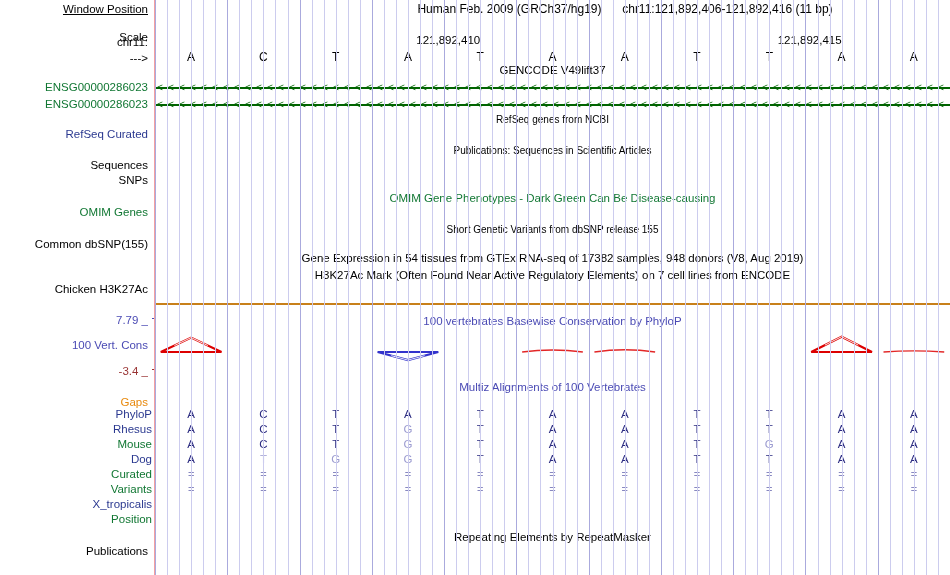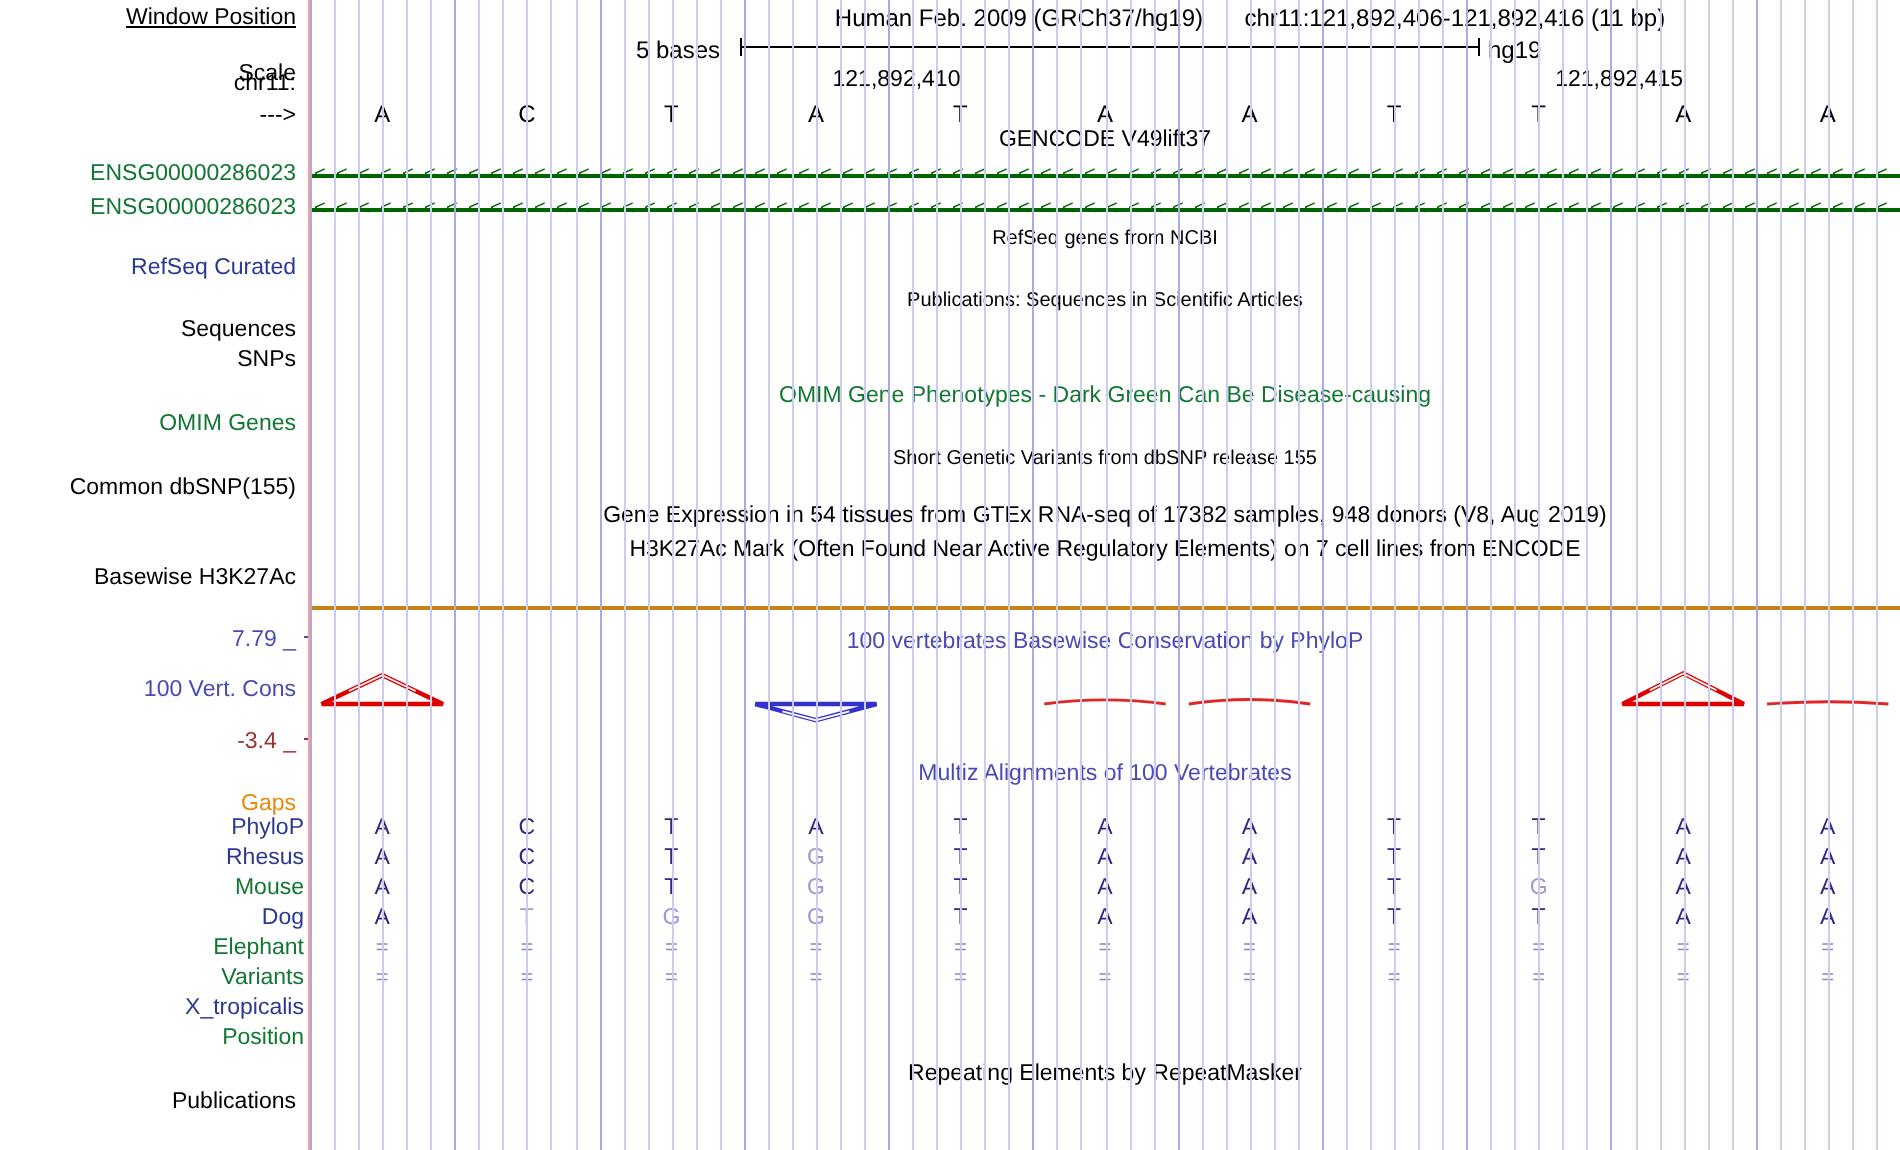--- a/index.html
+++ b/index.html
@@ -293,42 +293,37 @@
     <div class="lbl black" style="top:52px;">---&gt;</div>
 
     <div class="lbl green" style="top:81px;">ENSG00000286023</div>
     <div class="lbl green" style="top:98px;">ENSG00000286023</div>
 
     <div class="lbl blue" style="top:128px;">RefSeq Curated</div>
     <div class="lbl black" style="top:159px;">Sequences</div>
     <div class="lbl black" style="top:174px;">SNPs</div>
     <div class="lbl green" style="top:206px;">OMIM Genes</div>
     <div class="lbl black" style="top:238px;">Common dbSNP(155)</div>
-    <div class="lbl black" style="top:283px;">Basewise H3K27Ac</div>
+    <div class="lbl black" style="top:283px;">Chicken H3K27Ac</div>
 
     <div class="lbl conslabel" style="top:314px;">7.79 _</div>
     <div class="lbl conslabel" style="top:339px;">100 Vert. Cons</div>
     <div class="lbl maroon" style="top:365px;">-3.4 _</div>
 
     <div class="lbl orange" style="top:396px;">Gaps</div>
 
     <div class="lbl black" style="top:545px;">Publications</div>
   </div>
 
   <div class="ctr-text" style="top:2px; left:300px; width:650px; text-align:center; font-size:12px;">
     <span>Human Feb. 2009 (GRCh37/hg19)</span>
     <span style="display:inline-block;width:14px"></span>
     <span>chr11:121,892,406-121,892,416 (11 bp)</span>
   </div>
 
-  <div class="scale-row" style="top:18px;">
-    <div class="scale-text" style="left:318px; top:0;">5 bases</div>
-    <div class="scale-bar" style="left:370px; top:1px; width:368px;"></div>
-    <div class="scale-text" style="left:744px; top:0;">hg19</div>
-  </div>
 
   <div id="coord-layer">
       <div class="coord" style="top: 34px; left: 408.227px; width: 72px; text-align: right;">121,892,410</div>
       <div class="coord-tick" style="left: 480.227px; top: 34px; height: 14px; background: rgb(0, 0, 0);"></div>
       <div class="coord" style="top: 34px; left: 769.591px; width: 72px; text-align: right;">121,892,415</div>
       <div class="coord-tick" style="left: 841.591px; top: 34px; height: 14px; background: rgb(0, 0, 0);"></div>
     </div>
 
   <div id="base-layer">
       <div class="base-letter" style="left: 191.136px; top: 50px;">A</div>
@@ -592,19 +587,19 @@
       <div class="align-dash" style="left: 697.045px; top: 482px;">=</div>
       <div class="align-dash" style="left: 769.318px; top: 482px;">=</div>
       <div class="align-dash" style="left: 841.591px; top: 482px;">=</div>
       <div class="align-dash" style="left: 913.864px; top: 482px;">=</div>
     </div>
   <div id="species-label-layer">
       <div class="lbl" style="position: absolute; right: 4px; left: 0px; text-align: right; width: 152px; top: 408px; color: rgb(43, 57, 144); font-size: 11.5px; z-index: 6; background: rgb(255, 255, 255);">PhyloP</div>
       <div class="lbl" style="position: absolute; right: 4px; left: 0px; text-align: right; width: 152px; top: 423px; color: rgb(43, 57, 144); font-size: 11.5px; z-index: 6; background: rgb(255, 255, 255);">Rhesus</div>
       <div class="lbl" style="position: absolute; right: 4px; left: 0px; text-align: right; width: 152px; top: 438px; color: rgb(17, 119, 51); font-size: 11.5px; z-index: 6; background: rgb(255, 255, 255);">Mouse</div>
       <div class="lbl" style="position: absolute; right: 4px; left: 0px; text-align: right; width: 152px; top: 453px; color: rgb(43, 57, 144); font-size: 11.5px; z-index: 6; background: rgb(255, 255, 255);">Dog</div>
-      <div class="lbl" style="position: absolute; right: 4px; left: 0px; text-align: right; width: 152px; top: 468px; color: rgb(17, 119, 51); font-size: 11.5px; z-index: 6; background: rgb(255, 255, 255);">Elephant</div>
+      <div class="lbl" style="position: absolute; right: 4px; left: 0px; text-align: right; width: 152px; top: 468px; color: rgb(17, 119, 51); font-size: 11.5px; z-index: 6; background: rgb(255, 255, 255);">Curated</div>
       <div class="lbl" style="position: absolute; right: 4px; left: 0px; text-align: right; width: 152px; top: 483px; color: rgb(17, 119, 51); font-size: 11.5px; z-index: 6; background: rgb(255, 255, 255);">Variants</div>
       <div class="lbl" style="position: absolute; right: 4px; left: 0px; text-align: right; width: 152px; top: 498px; color: rgb(43, 57, 144); font-size: 11.5px; z-index: 6; background: rgb(255, 255, 255);">X_tropicalis</div>
       <div class="lbl" style="position: absolute; right: 4px; left: 0px; text-align: right; width: 152px; top: 513px; color: rgb(17, 119, 51); font-size: 11.5px; z-index: 6; background: rgb(255, 255, 255);">Position</div>
     </div>
 
 </div>
 
 </body></html>

